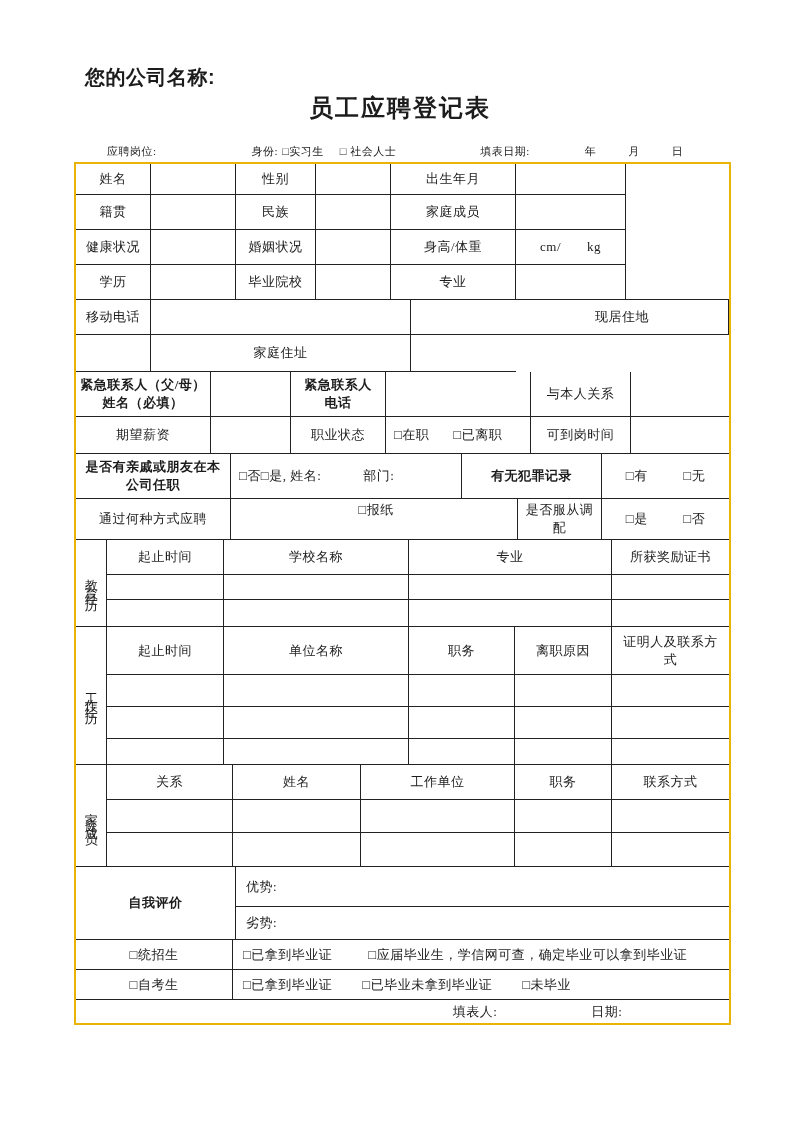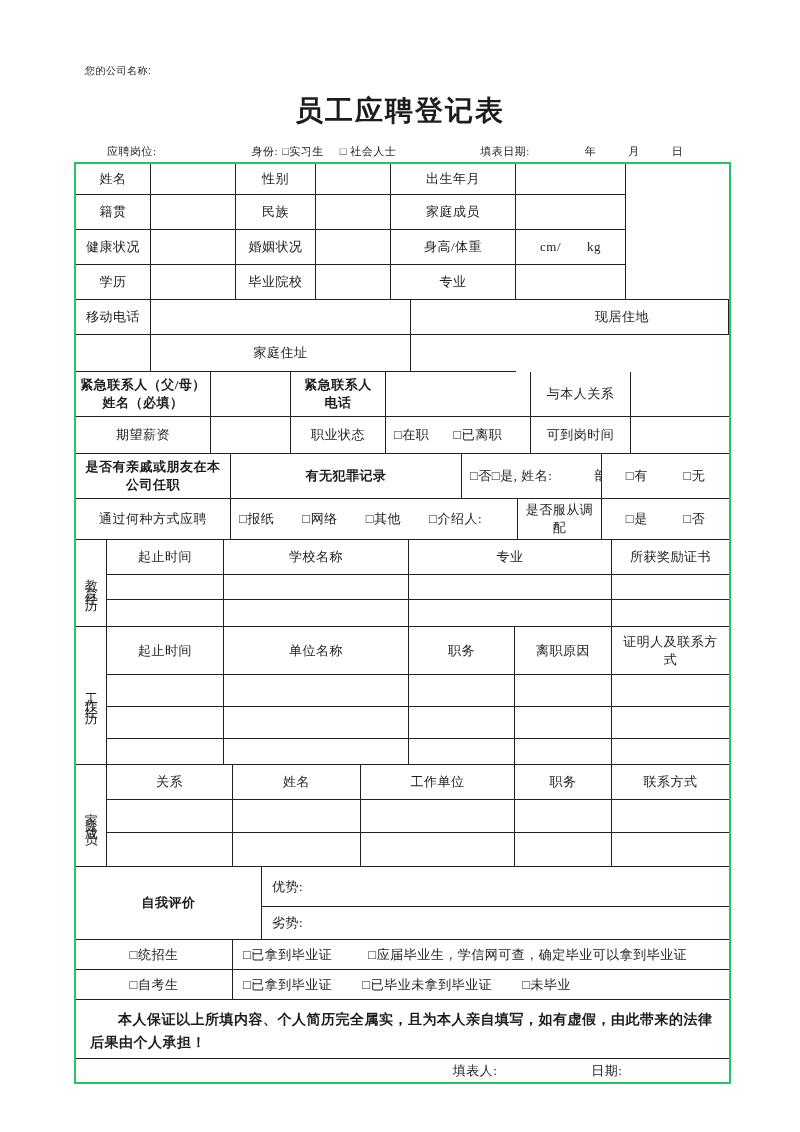--- a/index.html
+++ b/index.html
@@ -5,44 +5,44 @@
   * { margin:0; padding:0; box-sizing:border-box; }
   html,body { background:#ffffff; }
   .page {
     position:relative; width:800px; height:1132px; background:#ffffff;
     font-family:"Liberation Serif","DejaVu Serif",serif;
     color:#1c1c1c;
   }
   .company-label {
     position:absolute; left:85px; top:64px;
     font-family:"Liberation Sans","DejaVu Sans",sans-serif;
-    font-weight:normal; font-size:10px; letter-spacing:0.5px;
+    font-weight:bold; font-size:20px; letter-spacing:0.5px;
   }
   .form-title {
     position:absolute; left:0; top:92px; width:100%;
     text-align:center;
     font-family:"Liberation Sans","DejaVu Sans",sans-serif;
-    font-weight:bold; font-size:28px; letter-spacing:2px;
+    font-weight:bold; font-size:24px; letter-spacing:2px;
   }
   .meta-row {
     position:absolute; left:75px; top:141px; width:655px; height:20px;
     display:flex; align-items:center; font-size:11px; letter-spacing:0.5px;
   }
   .meta-row .m-pos   { margin-left:32px; }
   .meta-row .m-id    { margin-left:95px; }
   .meta-row .m-opt1  { margin-left:4px; }
   .meta-row .m-opt2  { margin-left:16px; }
   .meta-row .m-date  { margin-left:84px; }
   .meta-row .m-year  { margin-left:55px; }
   .meta-row .m-month { margin-left:32px; }
   .meta-row .m-day   { margin-left:32px; }
 
   .form-table {
     position:absolute; left:74px; top:162px; width:657px;
-    border:2px solid #22c55e; background:#ffffff;
+    border:2px solid #eab308; background:#ffffff;
     font-size:13px; letter-spacing:0.5px;
   }
   .sec { display:flex; width:100%; }
   .grid { display:grid; }
   .c {
     border-right:1px solid #222222; border-bottom:1px solid #222222;
     display:flex; align-items:center; justify-content:center;
     text-align:center; line-height:1.35; padding:2px 4px; overflow:hidden;
   }
   .lc { border-right:none; }
@@ -152,34 +152,34 @@
       <div class="c left" style="gap:24px; padding-left:8px;">
         <span class="opt">□在职</span>
         <span class="opt">□已离职</span>
       </div>
       <div class="c">可到岗时间</div>
       <div class="c lc"></div>
     </div>
 
     <div class="grid" style="grid-template-columns:155px 231px 140px 1fr; grid-template-rows:45px;">
       <div class="c bold">是否有亲戚或朋友在本公司任职</div>
-      <div class="c bold">有无犯罪记录</div>
       <div class="c left" style="padding-left:8px;">
         <span class="opt">□否□是, 姓名:</span>
         <span class="opt" style="margin-left:42px;">部门:</span>
       </div>
+      <div class="c bold">有无犯罪记录</div>
       <div class="c lc spread">
         <span class="opt">□有</span>
         <span class="opt">□无</span>
       </div>
     </div>
 
     <div class="grid" style="grid-template-columns:155px 287px 84px 1fr; grid-template-rows:41px;">
       <div class="c">通过何种方式应聘</div>
-      <div class="c left" style="gap:28px; padding-left:8px;">
+      <div class="c left" style="gap:28px; padding-left:8px;flex-direction:column;">
         <span class="opt">□报纸</span>
         <span class="opt">□网络</span>
         <span class="opt">□其他</span>
         <span class="opt">□介绍人:</span>
       </div>
       <div class="c">是否服从调配</div>
       <div class="c lc spread">
         <span class="opt">□是</span>
         <span class="opt">□否</span>
       </div>
@@ -251,21 +251,21 @@
 
         <div class="c"></div>
         <div class="c"></div>
         <div class="c"></div>
         <div class="c"></div>
         <div class="c lc"></div>
       </div>
     </div>
 
     <div class="sec">
-      <div class="c bold" style="width:186px;">自我评价</div>
+      <div class="c bold" style="width:160px;">自我评价</div>
       <div class="grid" style="flex:1; grid-template-columns:1fr; grid-template-rows:40px 33px;">
         <div class="c lc left" style="padding-left:10px;">
           <span>优势:</span>
         </div>
         <div class="c lc left" style="padding-left:10px;">
           <span>劣势:</span>
         </div>
       </div>
     </div>
 
@@ -283,23 +283,20 @@
       <div class="c">
         <span class="opt">□自考生</span>
       </div>
       <div class="c lc left" style="gap:30px; padding-left:10px;">
         <span class="opt">□已拿到毕业证</span>
         <span class="opt">□已毕业未拿到毕业证</span>
         <span class="opt">□未毕业</span>
       </div>
     </div>
 
-    <div class="grid" style="grid-template-columns:1fr; grid-template-rows:59px;">
-      <div class="c lc decl">本人保证以上所填内容、个人简历完全属实，且为本人亲自填写，如有虚假，由此带来的法律后果由个人承担！</div>
-    </div>
 
     <div class="grid" style="grid-template-columns:1fr; grid-template-rows:23px;">
       <div class="c lc nb sign-row">
         <span class="s1">填表人:</span>
         <span class="s2">日期:</span>
       </div>
     </div>
 
   </div>
 </div>

